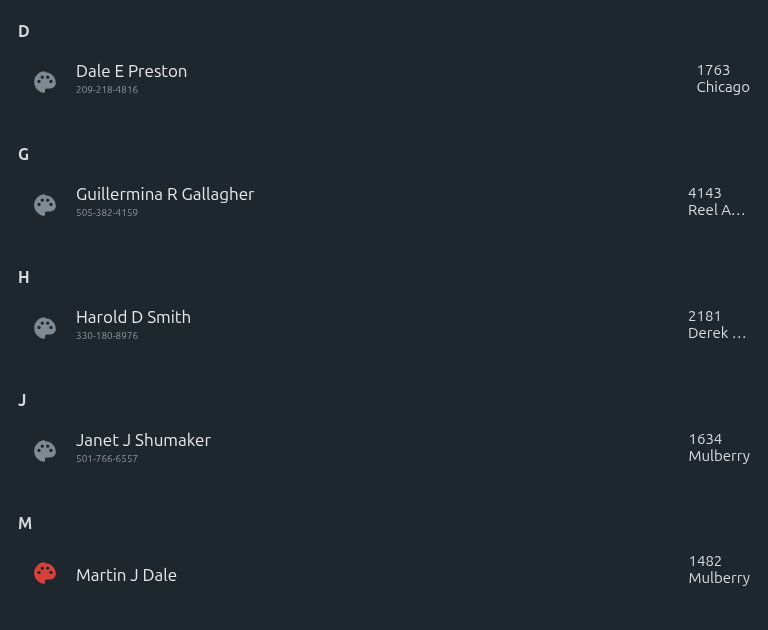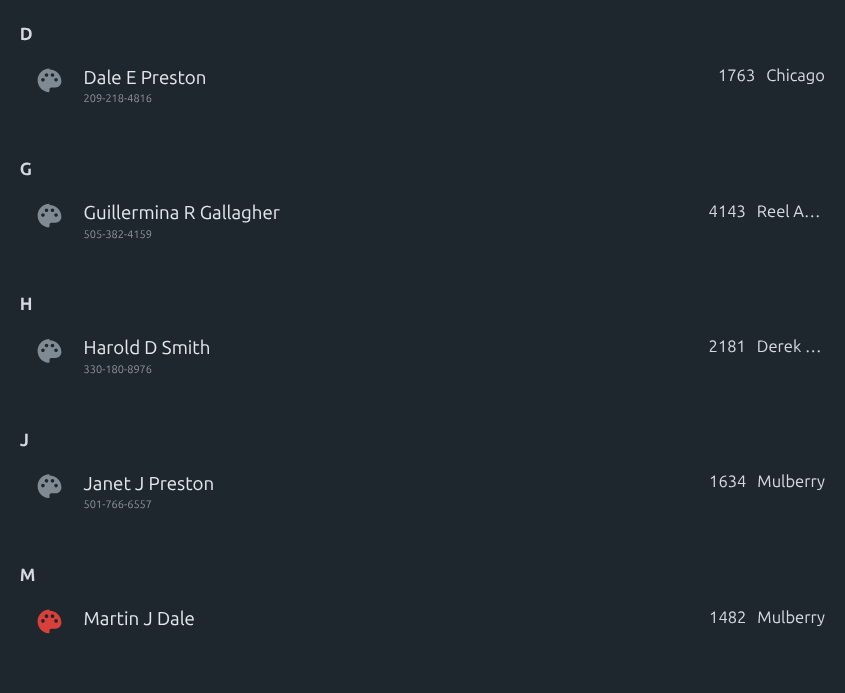--- a/index.html
+++ b/index.html
@@ -16,21 +16,21 @@
     padding: 0 18px;
   }
   .section-header {
     font-weight: 700;
     font-size: 16px;
     color: #d6dbe0;
     padding: 22px 0 10px 0;
   }
   .contact-row {
     display: flex;
-    align-items: flex-start;
+    align-items: flex-end;
     padding: 10px 0 28px 14px;
     cursor: pointer;
   }
   .avatar {
     width: 26px;
     height: 26px;
     flex-shrink: 0;
     display: flex;
     align-items: center;
     justify-content: center;
@@ -52,20 +52,21 @@
     font-size: 10px;
     color: #8e949a;
     margin-top: 2px;
   }
   .right {
     flex-shrink: 0;
     display: flex;
     align-items: baseline;
     max-width: 120px;
     overflow: hidden;
+    flex-direction: column;
   }
   .addr-num {
     font-size: 15px;
     color: #d6dbe0;
   }
   .addr-rest {
     font-size: 15px;
     color: #d6dbe0;
     margin-left: 10px;
     max-width: 62px;
@@ -127,21 +128,21 @@
       </div>
     </div>
     <div class="section-header">J</div>
     <div class="contact-row">
       <div class="avatar">
         <svg viewBox="0 0 24 24" width="26" height="26">
     <path fill="#7f8a93" d="M12 2C6.48 2 2 6.48 2 12c0 5.18 3.95 9.44 9 9.95.55.06 1-.39 1-.95v-1.5c0-.83.67-1.5 1.5-1.5H17c2.76 0 5-2.24 5-5 0-5.52-4.48-10-10-10zM6.5 13C5.67 13 5 12.33 5 11.5S5.67 10 6.5 10 8 10.67 8 11.5 7.33 13 6.5 13zm3-4C8.67 9 8 8.33 8 7.5S8.67 6 9.5 6 11 6.67 11 7.5 10.33 9 9.5 9zm5 0c-.83 0-1.5-.67-1.5-1.5S13.67 6 14.5 6 16 6.67 16 7.5 15.33 9 14.5 9zm3 4c-.83 0-1.5-.67-1.5-1.5S16.67 10 17.5 10 19 10.67 19 11.5 18.33 13 17.5 13z"></path>
   </svg>
       </div>
       <div class="info">
-        <div class="name">Janet J Preston</div>
+        <div class="name">Janet J Shumaker</div>
         <div class="phone">501-766-6557</div>
       </div>
       <div class="right">
         <span class="addr-num">1634</span>
         <span class="addr-rest">Mulberry</span>
       </div>
     </div>
     <div class="section-header">M</div>
     <div class="contact-row">
       <div class="avatar">

